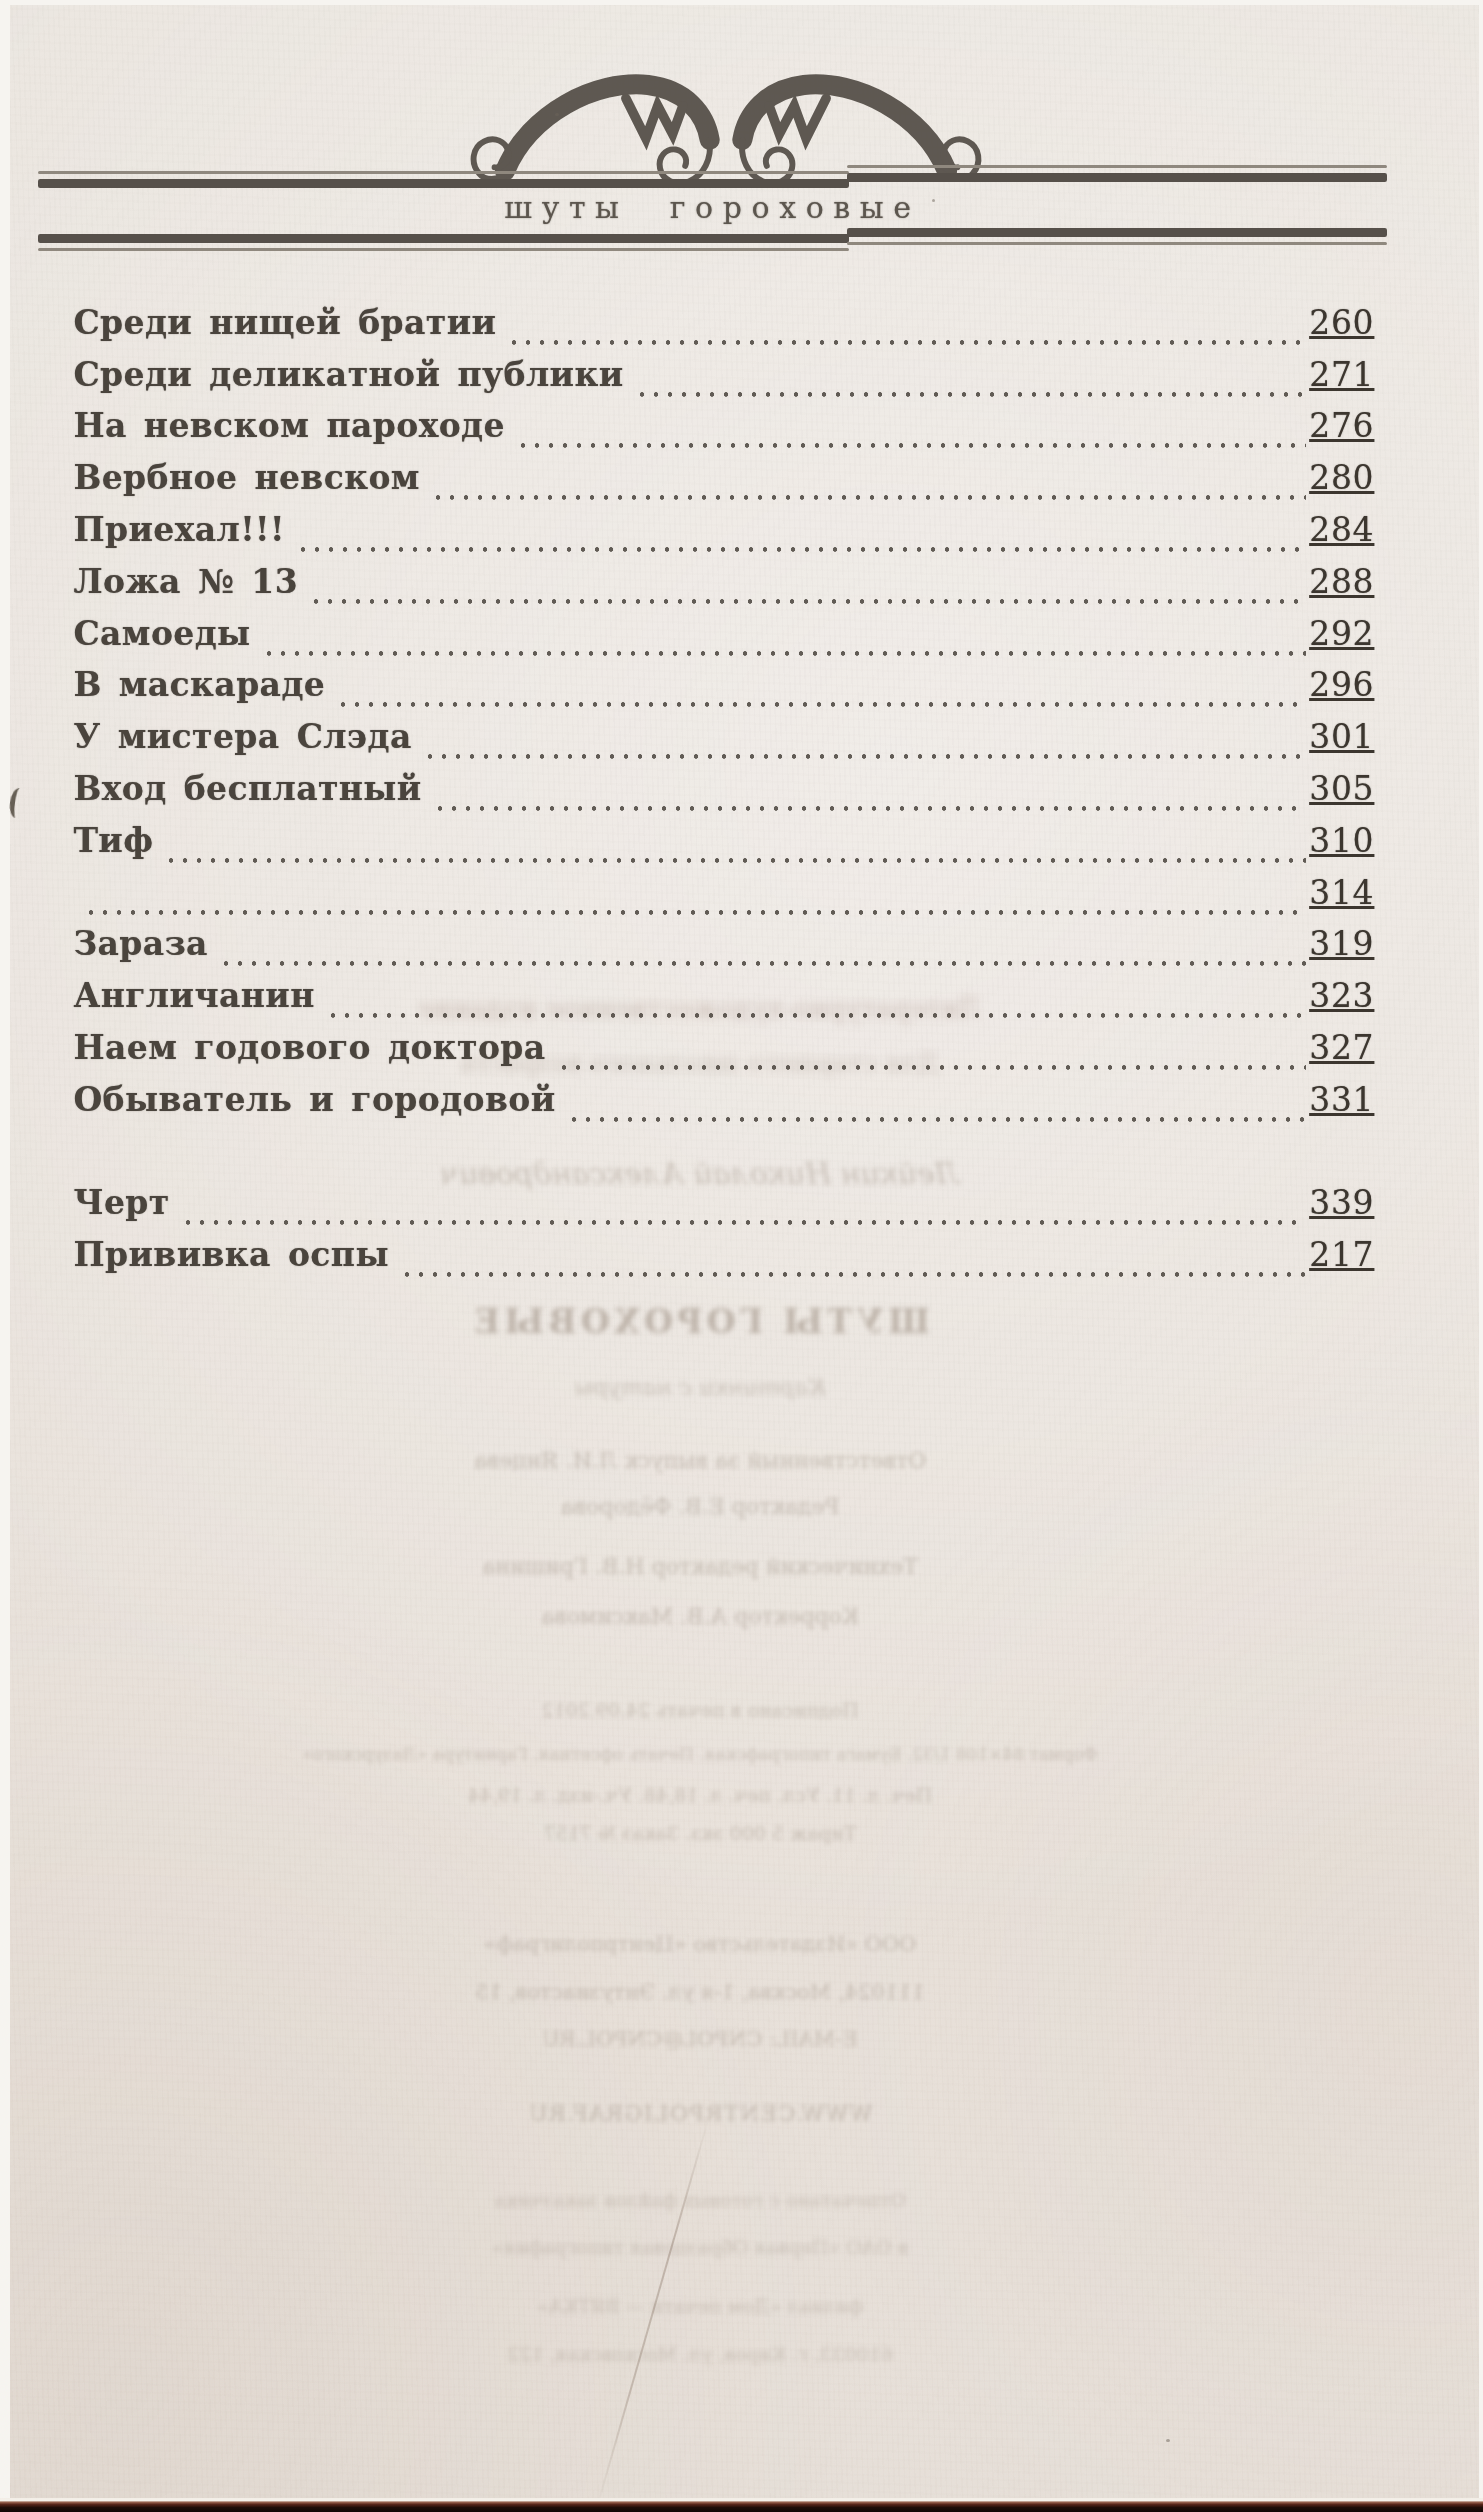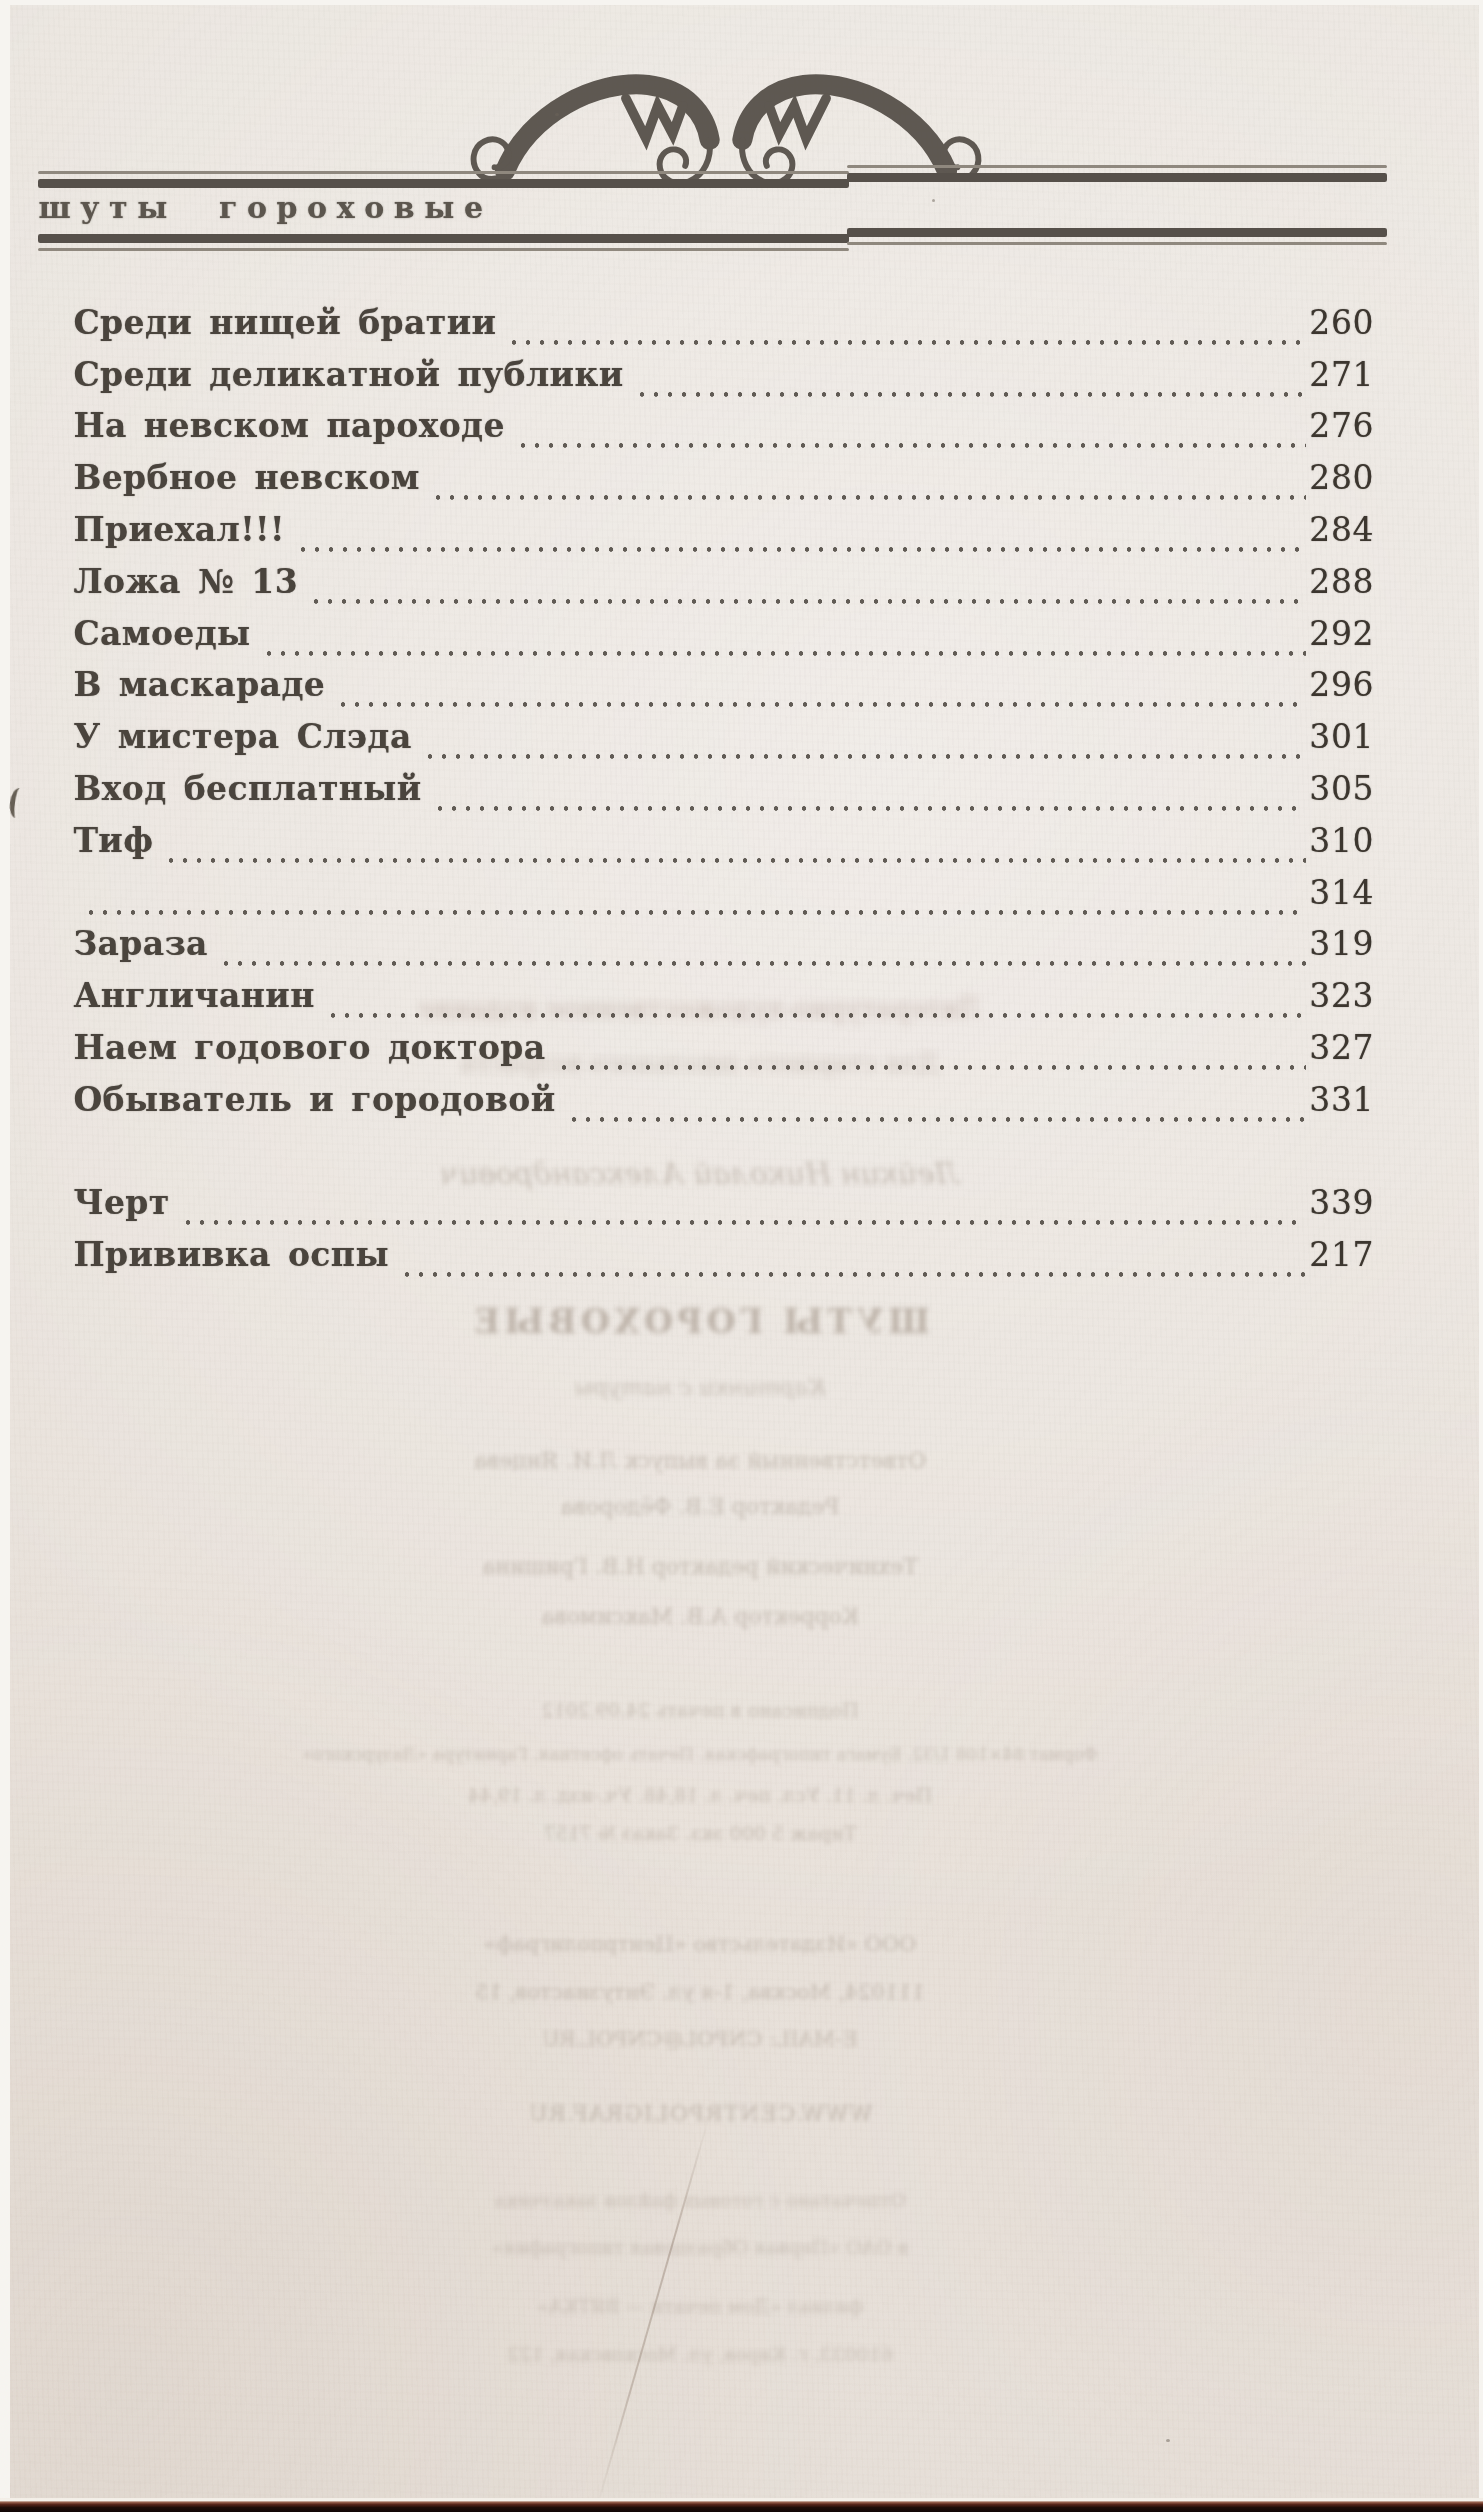--- a/index.html
+++ b/index.html
@@ -31,40 +31,39 @@
   .r1a-thin {left:28px; width:811px; top:166px;}
   .r1a-thick{left:28px; width:811px; top:174px;}
   .r1b-thin {left:837px;width:540px;  top:160px;}
   .r1b-thick{left:837px;width:540px;  top:168px;}
   .r2a-thick{left:28px; width:811px; top:229px;}
   .r2a-thin {left:28px; width:811px; top:243px;}
   .r2b-thick{left:837px;width:540px;  top:223px;}
   .r2b-thin {left:837px;width:540px;  top:237px;}
   .running-title{
     position:absolute;left:28px;width:1348px;top:185px;
-    font-size:30px;color:#5c564e;
+    text-align:center;font-size:30px;color:#5c564e;
     letter-spacing:9.6px;word-spacing:22px;
     text-shadow:0 0 1.5px rgba(92,86,78,.75);
-    font-weight:bold;
   }
   
   .row{
     position:absolute;left:63px;right:105px;height:53px;
     display:flex;align-items:baseline;
     font-size:33px;color:#4a443d;
     text-shadow:0 0 1.2px rgba(74,68,61,.6);
   }
   .row .t{white-space:nowrap;letter-spacing:0.4px;word-spacing:5.2px;font-weight:bold;}
   .row .leader{
     flex:1;align-self:flex-end;height:6.7px;margin:0 3px 9.6px 15px;
     background:radial-gradient(circle at 3px 3.3px, rgba(66,60,53,.82) 1.9px, rgba(66,60,53,0) 2.5px);
     background-size:14px 6.7px;background-repeat:repeat-x;
     filter:blur(0.3px);
   }
-  .row .n{white-space:nowrap;color:#3c362f;letter-spacing:0.7px;}
+  .row .n{white-space:nowrap;color:#3c362f;letter-spacing:0.7px;text-decoration:underline;}
   
   .ghost{
     position:absolute;left:690px;white-space:nowrap;text-align:center;
     transform:translateX(-50%) scaleX(-1);
     color:#9a8d80;
   }
   .g-band   {font-size:27.4px;filter:blur(4.1px);opacity:.55;color:#b5a097;}
   .g-band2  {font-size:26px;filter:blur(4.1px);opacity:.48;color:#b0a298;}
   .g-author {font-size:30px;font-style:italic;filter:blur(2.8px);opacity:.5;color:#a3968a;}
   .g-title  {font-size:33px;font-weight:bold;letter-spacing:4.5px;filter:blur(2.4px);opacity:.6;color:#9d8f82;}

